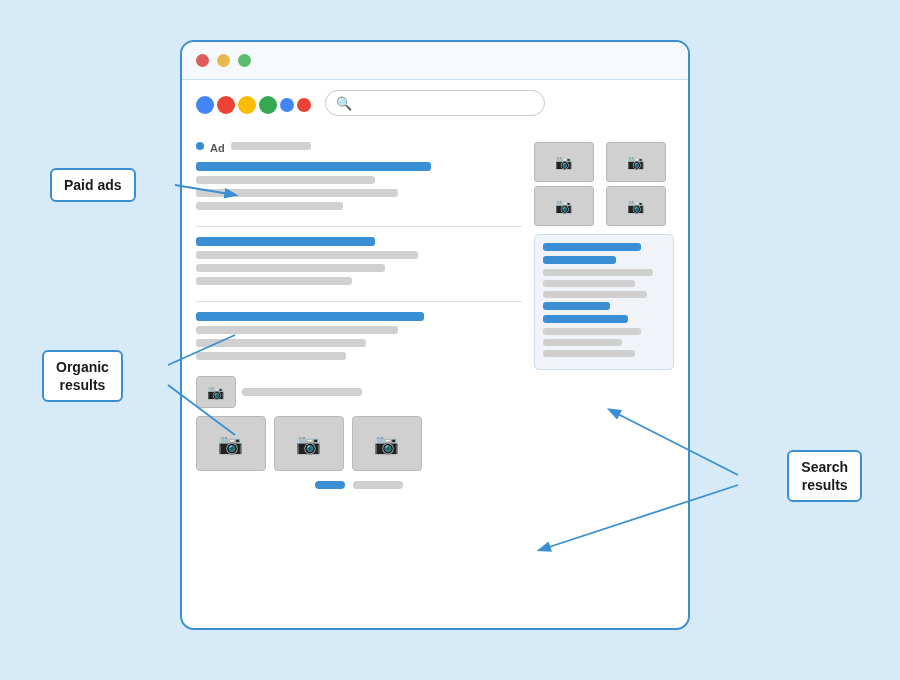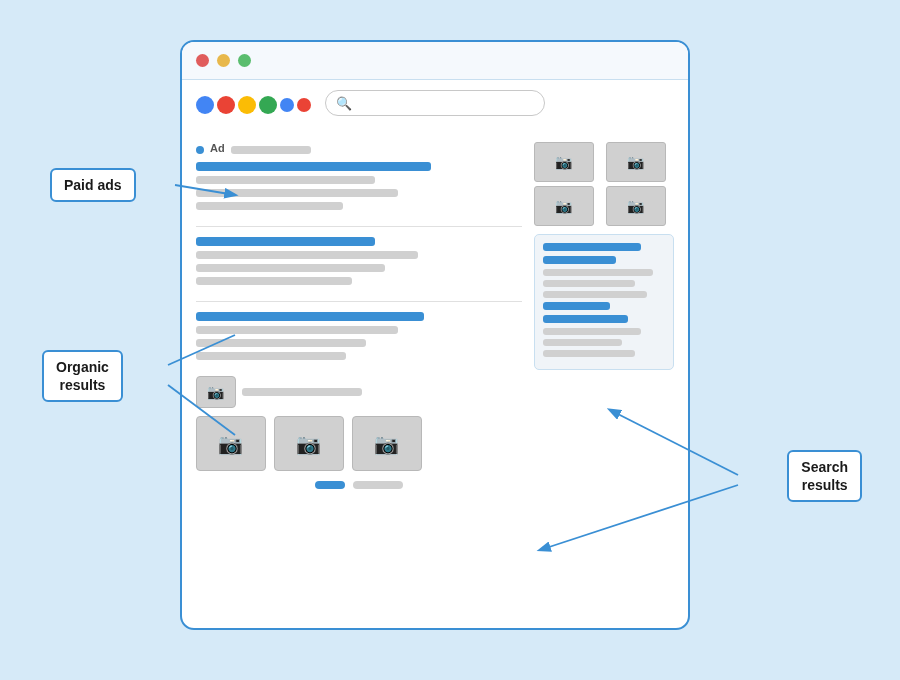--- a/index.html
+++ b/index.html
@@ -83,21 +83,21 @@
       font-size: 13px;
     }
 
     
     .main-col {
       flex: 1;
     }
 
     .header-row {
       display: flex;
-      align-items: flex-end;
+      align-items: flex-start;
       gap: 6px;
       margin-bottom: 8px;
     }
 
     .ad-dot {
       width: 8px;
       height: 8px;
       border-radius: 50%;
       background: #3a8fd4;
     }

